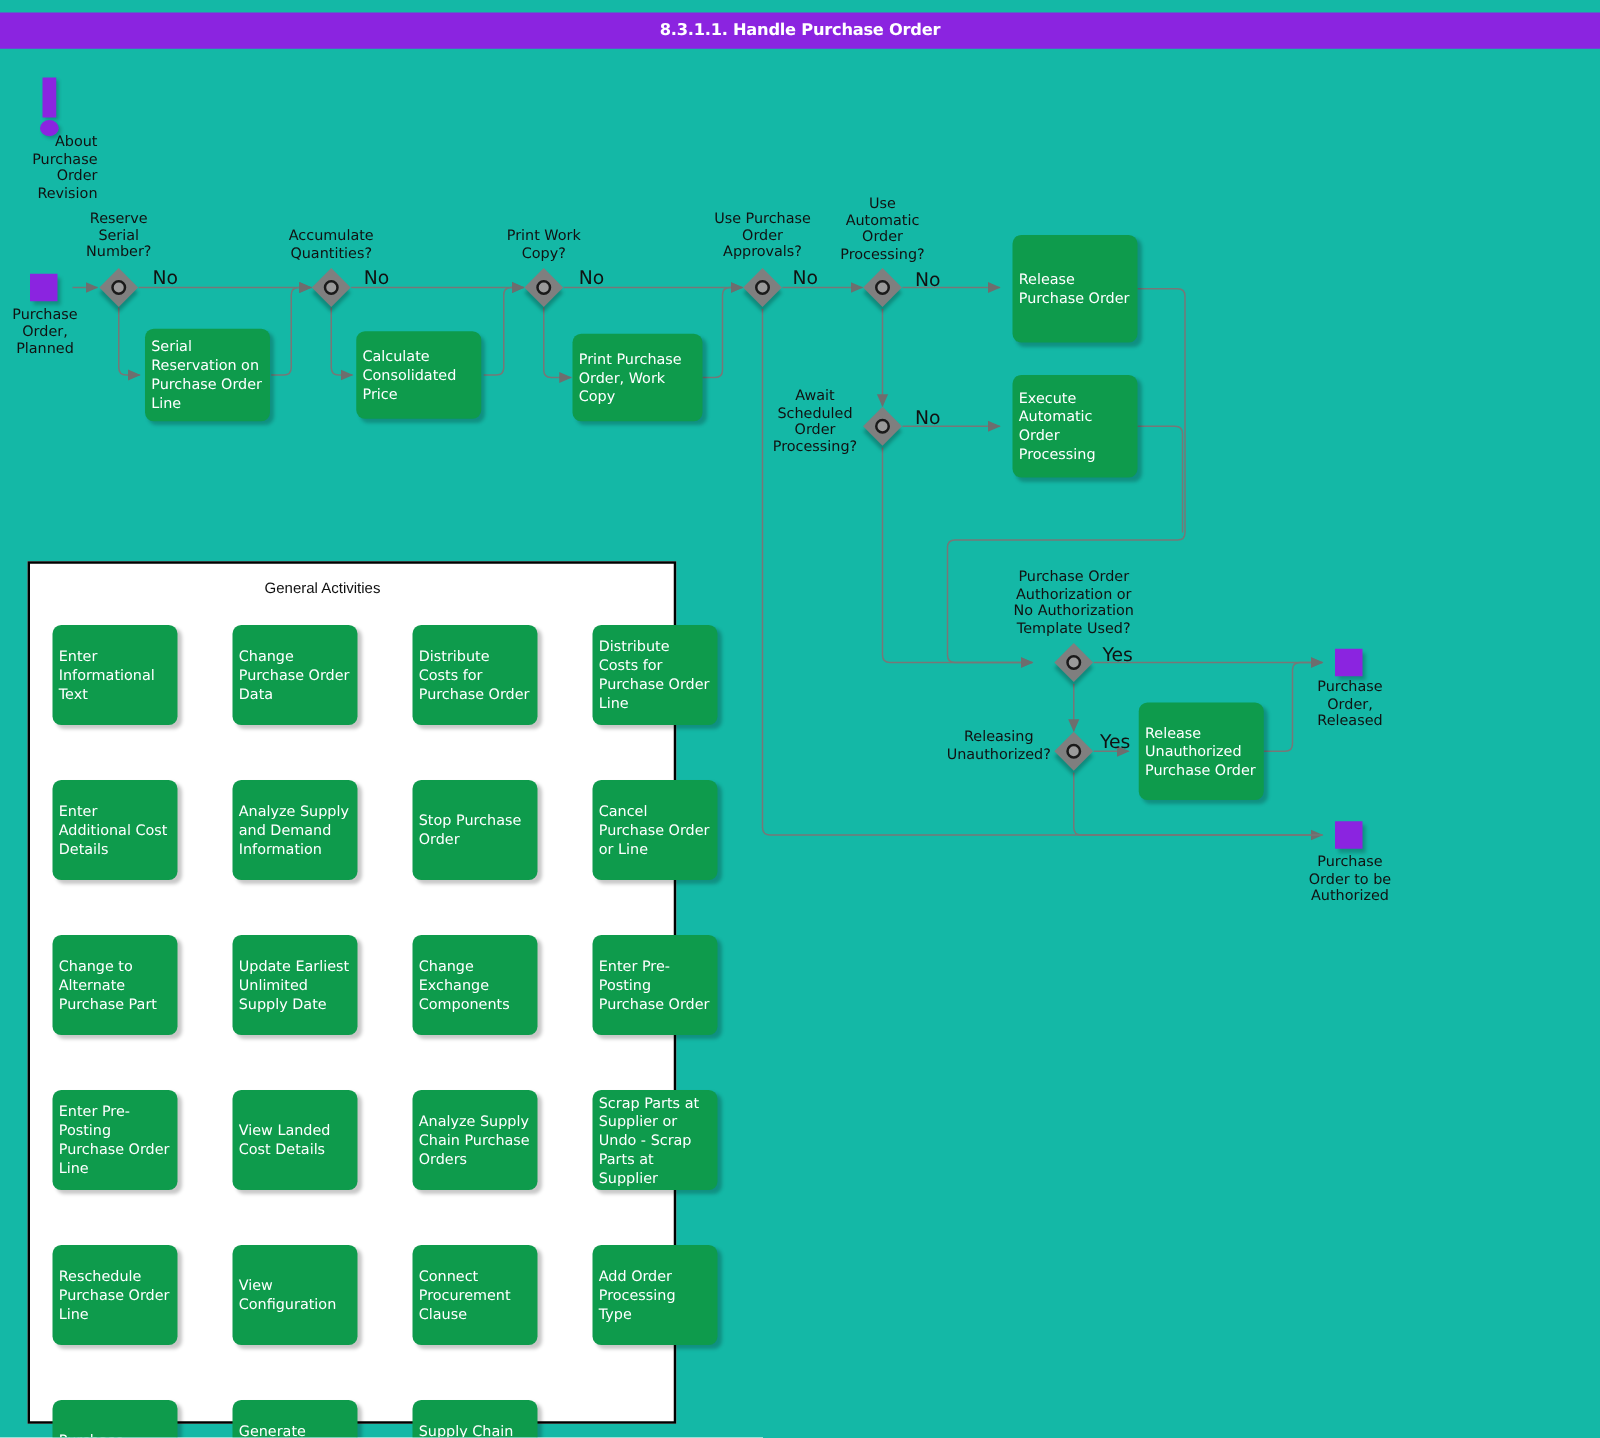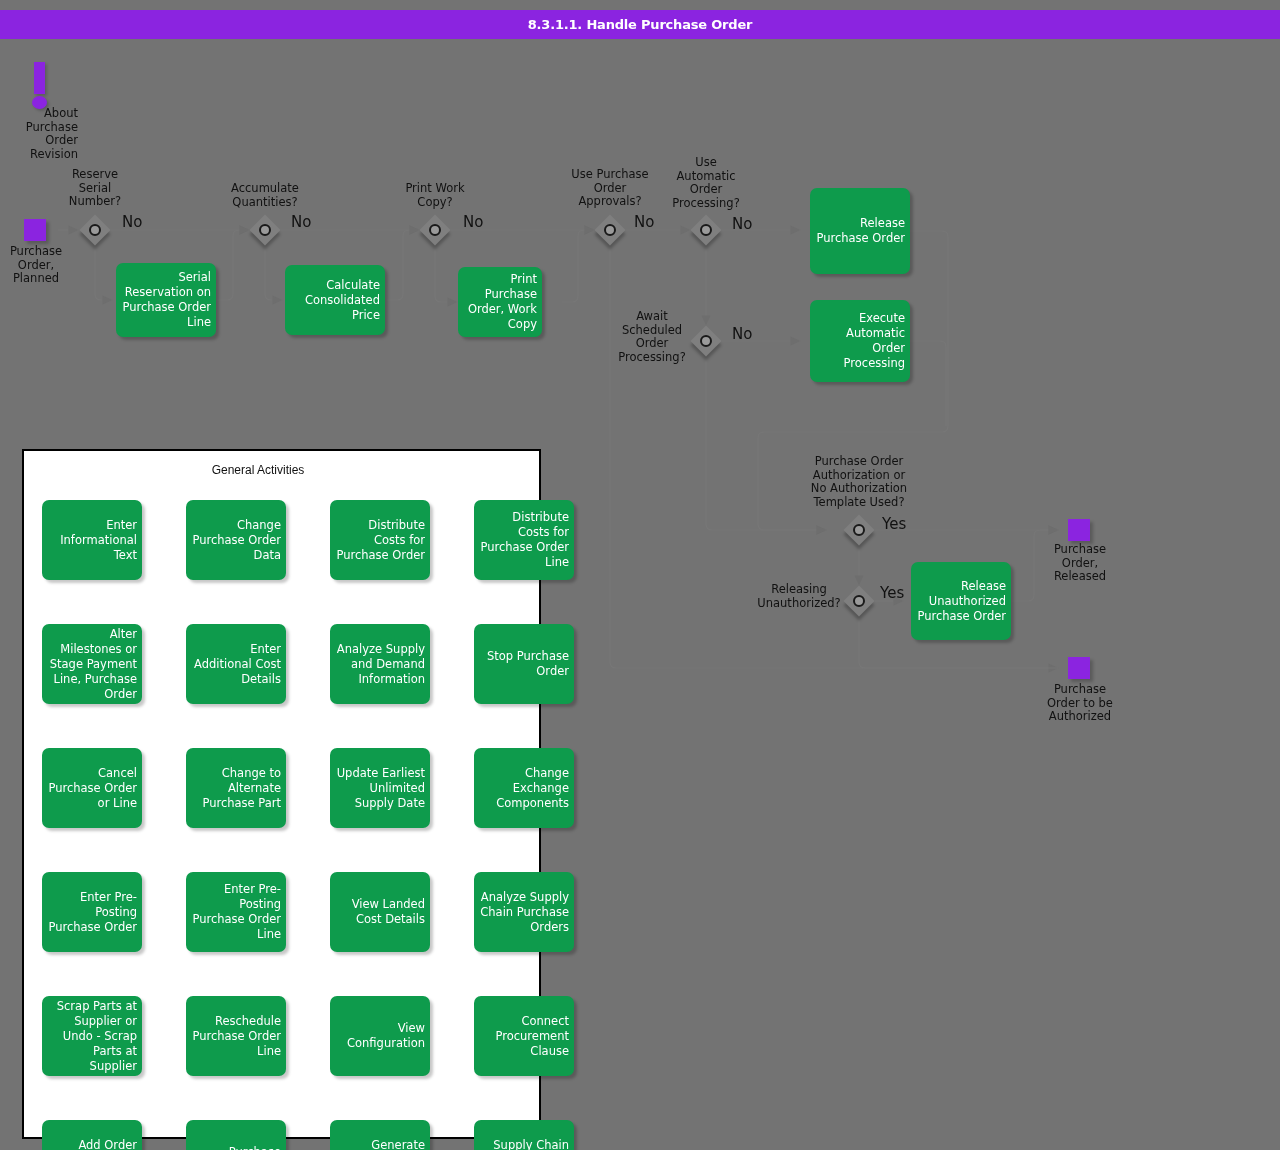--- a/index.html
+++ b/index.html
@@ -5,21 +5,21 @@
   * { box-sizing: border-box; }
   html, body {
     margin: 0; padding: 0;
     background: #ffffff;
     font-family: "DejaVu Sans", sans-serif;
   }
   #page {
     position: relative;
     width: 1280px;
     height: 1150px;
-    background: #737373;
+    background: #14b8a6;
     overflow: hidden;
   }
   
   #title-bar {
     position: absolute;
     left: 0; top: 10px;
     width: 1280px; height: 29px;
     background: #8B24E0;
   }
   #title-text {
@@ -43,21 +43,21 @@
   }
   
   .node { position: absolute; }
 
   .proc {
     background: #0E9B4C;
     border-radius: 7px;
     color: #ffffff;
     font-size: 11.5px;
     line-height: 15px;
-    text-align: right;
+    text-align: left;
     display: flex;
     align-items: center;
     justify-content: center;
     padding: 3px 5px;
     box-shadow: 3px 3px 3px rgba(0,0,0,0.22);
     font-family: "DejaVu Sans", sans-serif;
   }
 
   .diamond {
     width: 32px; height: 32px;
@@ -299,21 +299,21 @@
 
   <div class="node proc" style="left:116px; top:263px; width:100px; height:74px;">Serial
 Reservation on
 Purchase Order
 Line</div>
 
   <div class="node proc" style="left:285px; top:265px; width:100px; height:70px;">Calculate
 Consolidated
 Price</div>
 
-  <div class="node proc" style="left:458px; top:267px; width:84px; height:70px;">Print Purchase
+  <div class="node proc" style="left:458px; top:267px; width:104px; height:70px;">Print Purchase
 Order, Work
 Copy</div>
 
   <div class="node proc" style="left:810px; top:188px; width:100px; height:86px;">Release
 Purchase Order</div>
 
   <div class="node proc" style="left:810px; top:300px; width:100px; height:82px;">Execute
 Automatic Order
 Processing</div>
 
@@ -339,24 +339,20 @@
 Text</div>
         <div class="proc">Change
 Purchase Order
 Data</div>
         <div class="proc">Distribute Costs
 for Purchase
 Order</div>
         <div class="proc">Distribute Costs
 for Purchase
 Order Line</div>
-        <div class="proc">Alter Milestones
-or Stage
-Payment Line,
-Purchase Order</div>
         <div class="proc">Enter Additional
 Cost Details</div>
         <div class="proc">Analyze Supply
 and Demand
 Information</div>
         <div class="proc">Stop Purchase
 Order</div>
         <div class="proc">Cancel Purchase
 Order or Line</div>
         <div class="proc">Change to

